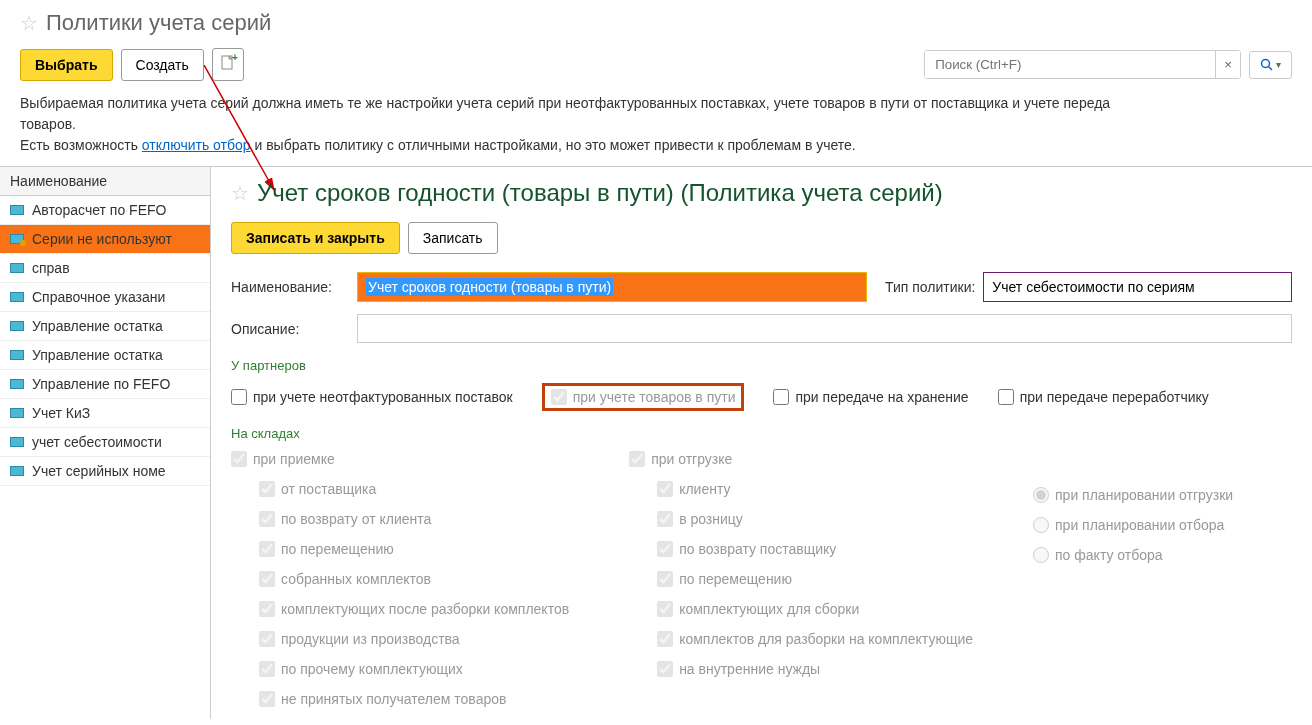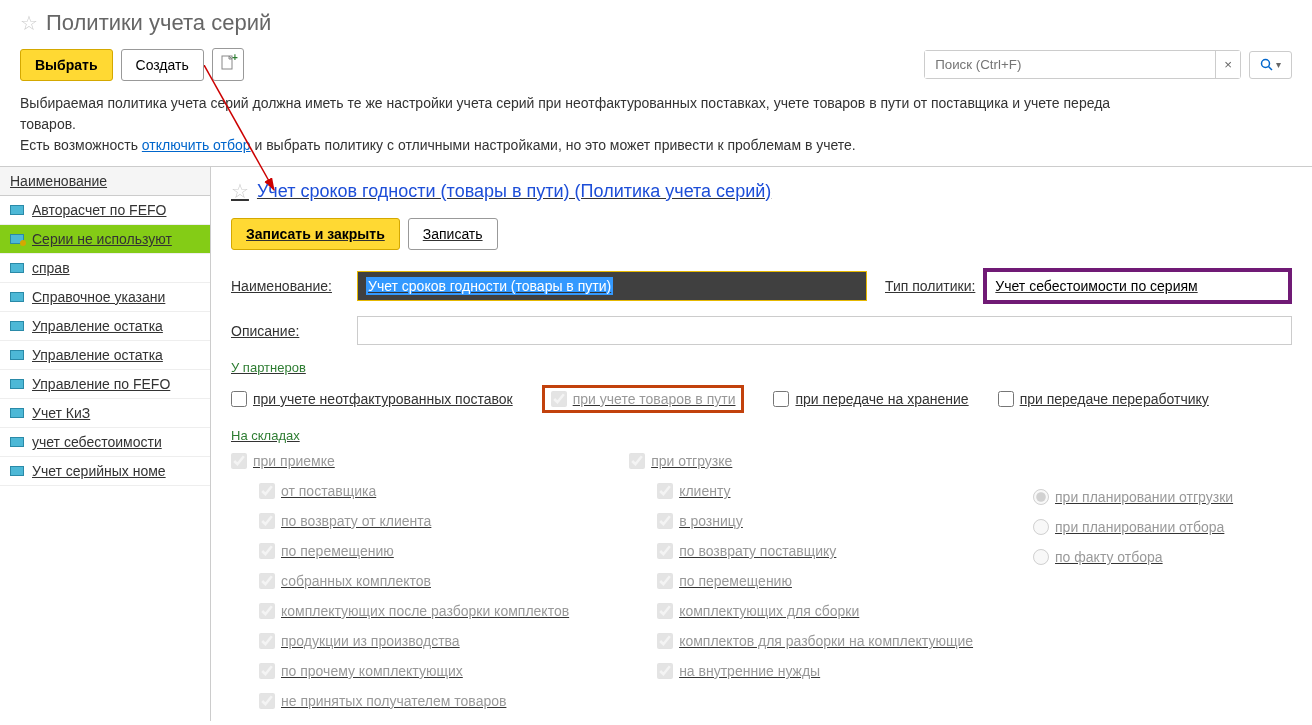--- a/index.html
+++ b/index.html
@@ -13,38 +13,38 @@
 .btn { padding: 7px 14px; border: 1px solid #999; border-radius: 3px; background: #fff; cursor: pointer; font-size: 14px; }
 .btn-primary { background: #ffd933; border-color: #d4a800; font-weight: bold; }
 .btn-icon { padding: 6px 8px; }
 .spacer { flex: 1; }
 .search-box { display: flex; border: 1px solid #ccc; border-radius: 3px; }
 .search-box input { border: none; padding: 6px 10px; width: 290px; outline: none; }
 .search-box .clear { border: none; border-left: 1px solid #ccc; background: #fff; padding: 0 8px; cursor: pointer; color: #666; }
 .search-btn { border: 1px solid #ccc; border-radius: 3px; padding: 6px 10px; color: #0066cc; cursor: pointer; background: #fff; display: flex; align-items: center; gap: 2px; }
 .info-text { padding: 0 20px 10px; font-size: 14px; line-height: 1.5; }
 .info-text a { color: #0066cc; text-decoration: underline; cursor: pointer; }
-.content { display: flex; border-top: 1px solid #ccc; text-decoration: underline; }
+.content { display: flex; border-top: 1px solid #ccc; }
 .sidebar { width: 211px; border-right: 1px solid #ccc; }
 .col-header { padding: 6px 10px; background: #f5f5f5; border-bottom: 1px solid #ccc; font-size: 14px; }
 .list-item { display: flex; align-items: center; gap: 8px; padding: 6px 10px; border-bottom: 1px solid #eee; cursor: pointer; white-space: nowrap; overflow: hidden; }
-.list-item.selected { background: #84cc16; }
+.list-item.selected { background: #f97316; }
 .item-icon { width: 14px; height: 10px; background: #4db8d6; border: 1px solid #2a8aa8; flex-shrink: 0; }
 .item-icon.sel { position: relative; }
 .item-icon.sel::after { content: ''; position: absolute; bottom: -3px; right: -3px; width: 6px; height: 6px; background: #d4a800; border-radius: 50%; }
 .main { flex: 1; padding: 12px 20px; position: relative; }
 .form-title-row { display: flex; align-items: center; gap: 8px; margin-bottom: 15px; }
-.form-title { font-size: 18px; color: #1d4ed8; font-weight: normal; }
+.form-title { font-size: 24px; color: #14532d; font-weight: normal; }
 .form-toolbar { display: flex; gap: 8px; margin-bottom: 18px; }
 .form-row { display: flex; align-items: center; gap: 8px; margin-bottom: 12px; }
 .form-label { min-width: 118px; }
 .form-input { border: 1px solid #e6b800; padding: 6px 8px; width: 510px; font-size: 14px; }
-.form-input.highlighted { background: #404040; }
+.form-input.highlighted { background: #f97316; }
 .form-input.highlighted .sel-text { background: #3399ff; color: #fff; padding: 1px 2px; }
-.form-input2 { border: 4px solid #701a75; padding: 6px 8px; flex: 1; font-size: 14px; }
+.form-input2 { border: 1px solid #701a75; padding: 6px 8px; flex: 1; font-size: 14px; }
 .form-input-wide { border: 1px solid #ccc; padding: 6px 8px; flex: 1; }
 .section-title { color: #2e7d32; font-size: 13px; margin: 15px 0 10px; }
 .checkbox-row { display: flex; gap: 29px; margin-bottom: 8px; }
 .cb { display: flex; align-items: center; gap: 6px; }
 .cb input[type="checkbox"] { width: 16px; height: 16px; }
 .cb.disabled { color: #999; }
 .cb.disabled input { opacity: 0.6; }
 .cb.boxed { border: 3px solid #c2410c; padding: 3px 6px; }
 .warehouse-cols { display: flex; gap: 60px; }
 .warehouse-col { display: flex; flex-direction: column; gap: 14px; }

